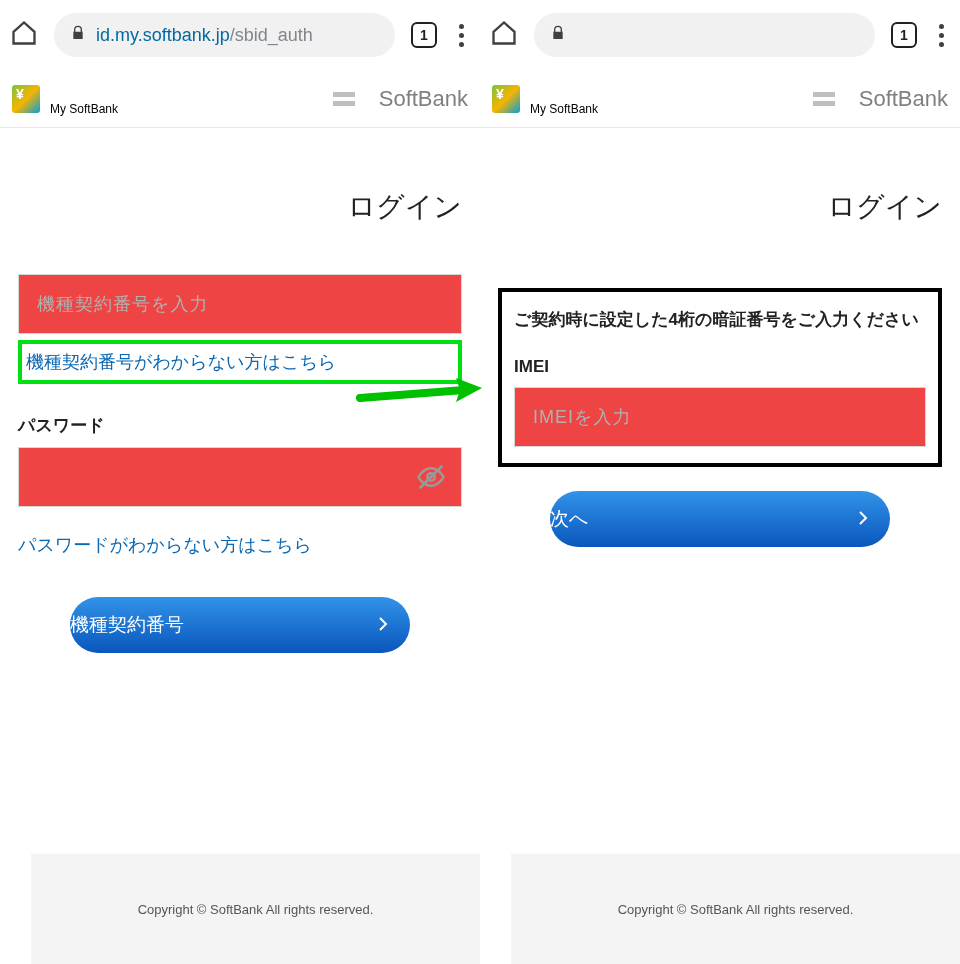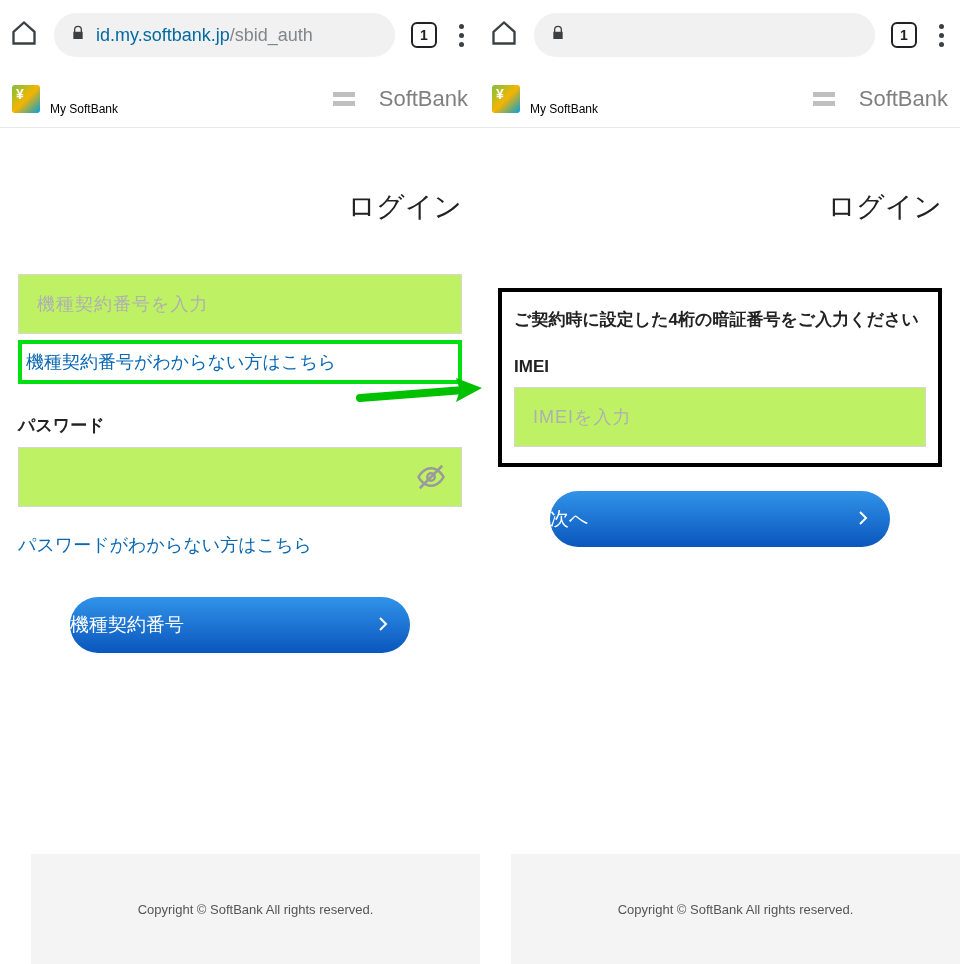--- a/index.html
+++ b/index.html
@@ -73,21 +73,21 @@
   .sb-bars span { display:block; width:22px; height:5px; background:#bfbfbf; }
   .sb-word { font-size: 22px; color:#808080; font-weight:400; }
 
   
   .content { padding: 20px 18px 0 18px; flex:1; display:flex; flex-direction:column; align-items:stretch; }
   .page-title { text-align:right; font-size:28px; font-weight:400; color:#222; margin: 40px 0 48px; }
   .field-label { font-size:17px; font-weight:700; color:#222; margin-bottom:10px; }
   .input {
     width:100%; height:60px;
     border:1px solid #d6d6d6;
-    background:#bef264;
+    background:#ef4444;
     padding:0 18px;
     font-size:18px;
     color:#222;
   }
   .input::placeholder { color:#b0b0b0; letter-spacing:1px; }
   .link { color:#0a67b2; font-size:18px; margin-top:26px; display:inline-block; text-decoration:none; }
   .section-gap { height:30px; }
 
   .pw-wrap { position:relative; }
   .eye-btn {

